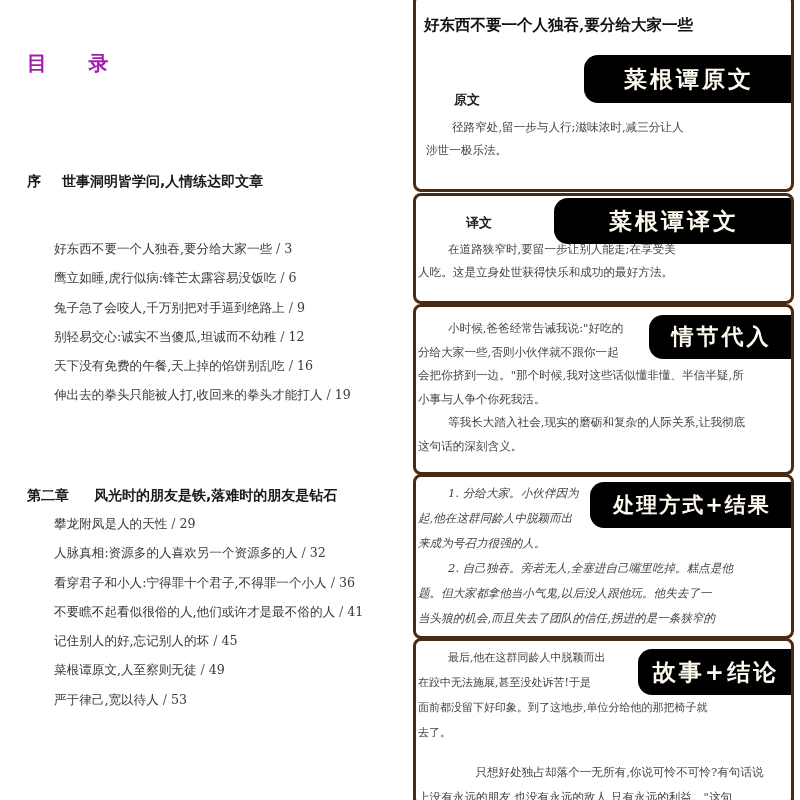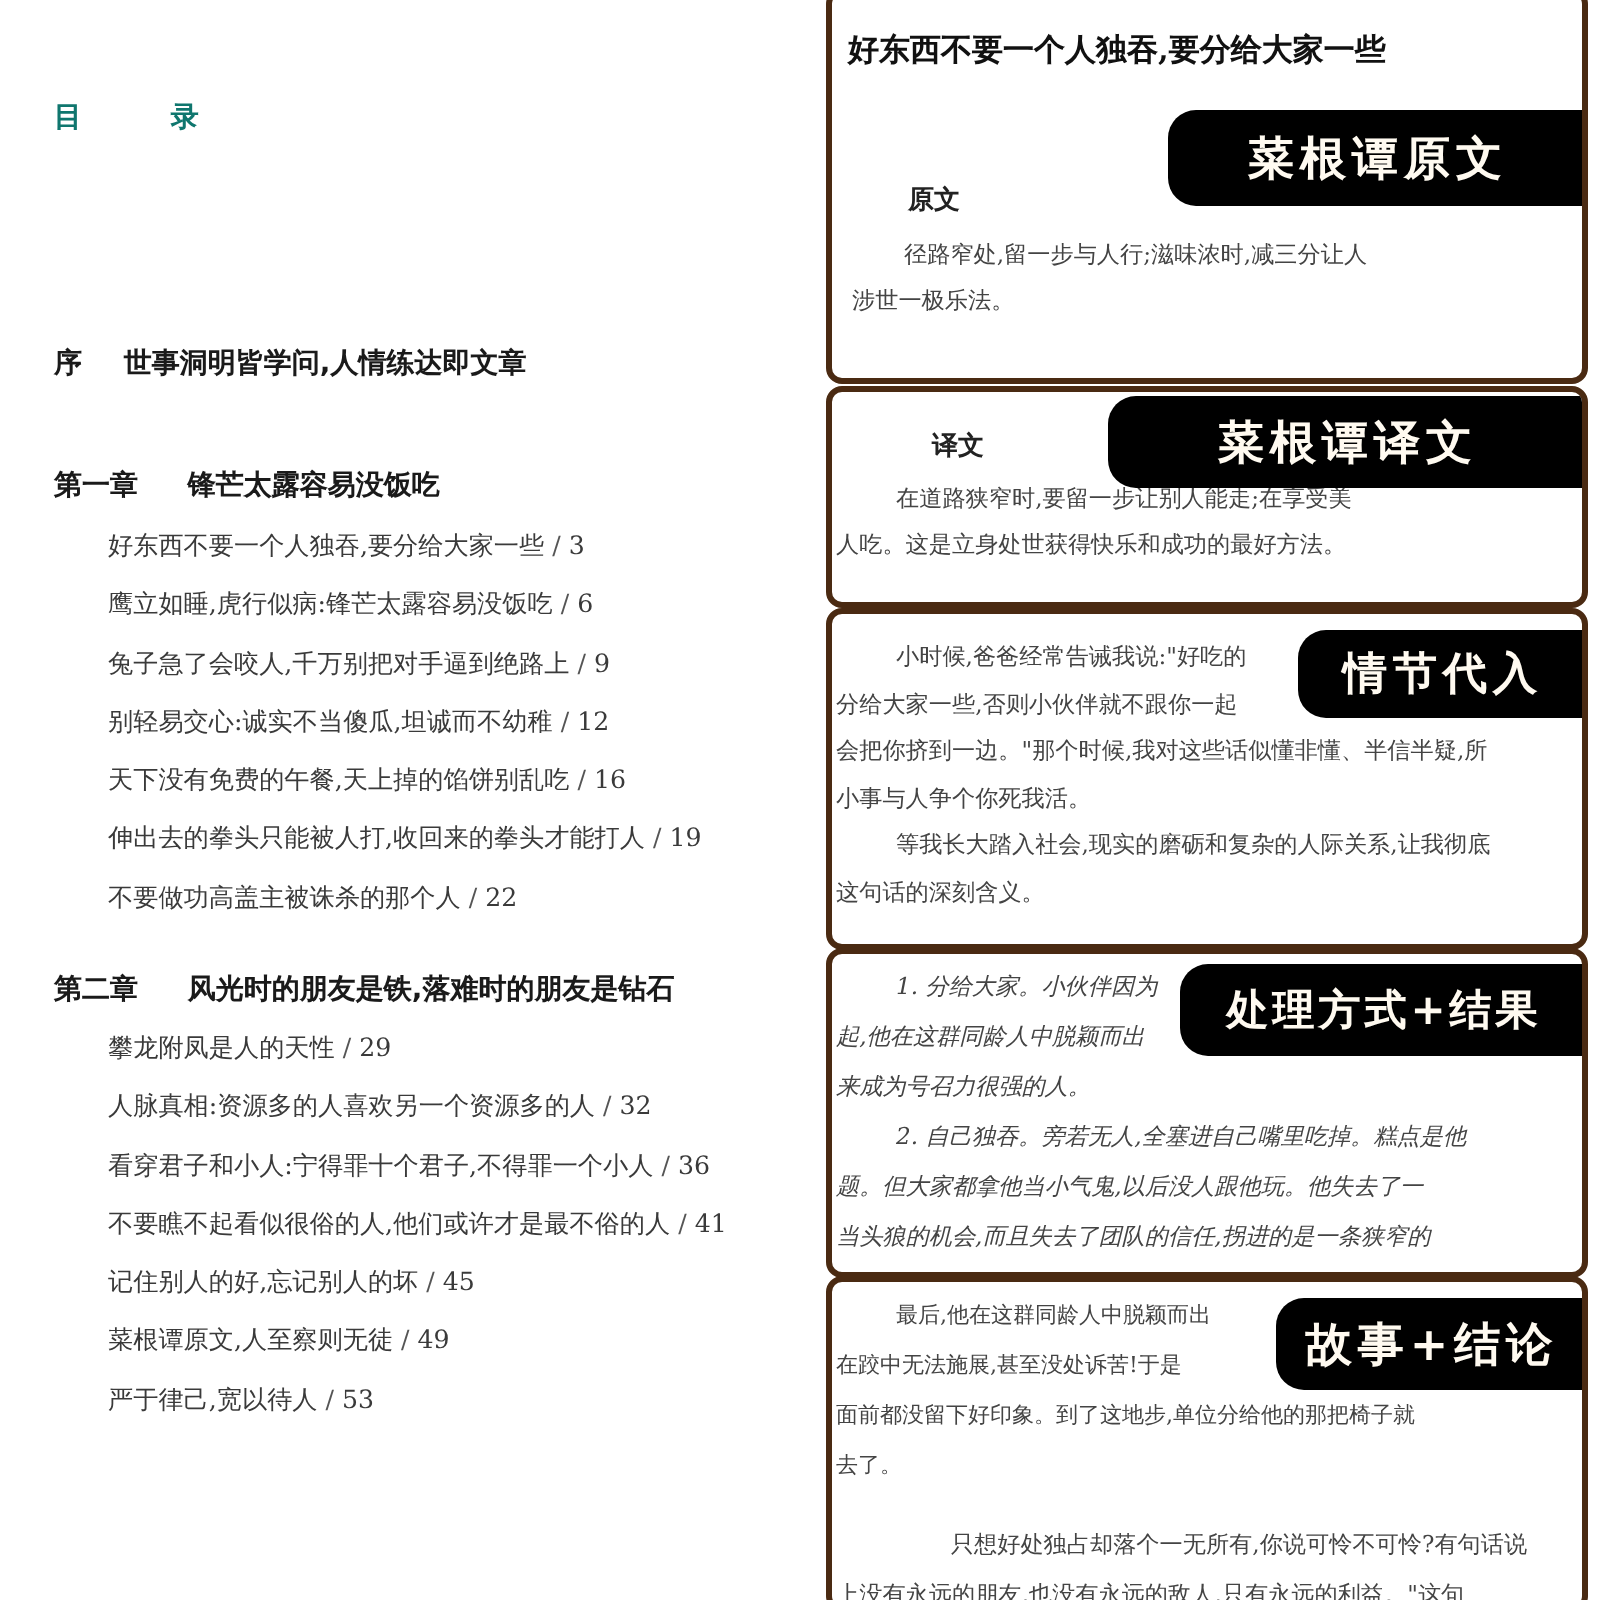--- a/index.html
+++ b/index.html
@@ -12,23 +12,23 @@
     }
     .page { position: relative; width: 800px; height: 800px; }
 
     
     .toc {
       position: absolute; left: 0; top: 0; width: 408px; height: 800px;
       background: #fff;
     }
     .toc-title {
       position: absolute; left: 27px; top: 50px;
-      font-family: Liberation Mono, monospace;
-      font-size: 14px; font-weight: bold; letter-spacing: 18px;
-      color: #0f766e;
+      font-family: Liberation Sans, sans-serif;
+      font-size: 20px; font-weight: bold; letter-spacing: 18px;
+      color: #a21caf;
     }
     .preface {
       position: absolute; left: 27px; top: 173px;
       font-family: "DejaVu Sans", sans-serif;
       font-size: 14px; font-weight: bold; color: #1a1a1a;
       white-space: nowrap;
     }
     .preface .label { display: inline-block; width: 30px; }
     .chapter { position: absolute; left: 27px; }
     .chapter-head {
@@ -91,32 +91,27 @@
 
   <div class="toc">
     <div class="toc-title">目 录</div>
 
     <div class="preface">
       <span class="label">序</span>
       <span>世事洞明皆学问,人情练达即文章</span>
     </div>
 
     <div class="chapter" style="top:231px;">
-      <div class="chapter-head">
-        <span class="num">第一章</span>
-        <span>锋芒太露容易没饭吃</span>
-      </div>
       <div style="height:3px"></div>
       <div class="toc-item"><span>好东西不要一个人独吞,要分给大家一些</span><span class="sep">/</span><span>3</span></div>
       <div class="toc-item"><span>鹰立如睡,虎行似病:锋芒太露容易没饭吃</span><span class="sep">/</span><span>6</span></div>
       <div class="toc-item"><span>兔子急了会咬人,千万别把对手逼到绝路上</span><span class="sep">/</span><span>9</span></div>
       <div class="toc-item"><span>别轻易交心:诚实不当傻瓜,坦诚而不幼稚</span><span class="sep">/</span><span>12</span></div>
       <div class="toc-item"><span>天下没有免费的午餐,天上掉的馅饼别乱吃</span><span class="sep">/</span><span>16</span></div>
       <div class="toc-item"><span>伸出去的拳头只能被人打,收回来的拳头才能打人</span><span class="sep">/</span><span>19</span></div>
-      <div class="toc-item"><span>不要做功高盖主被诛杀的那个人</span><span class="sep">/</span><span>22</span></div>
     </div>
 
     <div class="chapter" style="top:483px;">
       <div class="chapter-head">
         <span class="num">第二章</span>
         <span>风光时的朋友是铁,落难时的朋友是钻石</span>
       </div>
       <div style="height:2px"></div>
       <div class="toc-item"><span>攀龙附凤是人的天性</span><span class="sep">/</span><span>29</span></div>
       <div class="toc-item"><span>人脉真相:资源多的人喜欢另一个资源多的人</span><span class="sep">/</span><span>32</span></div>

